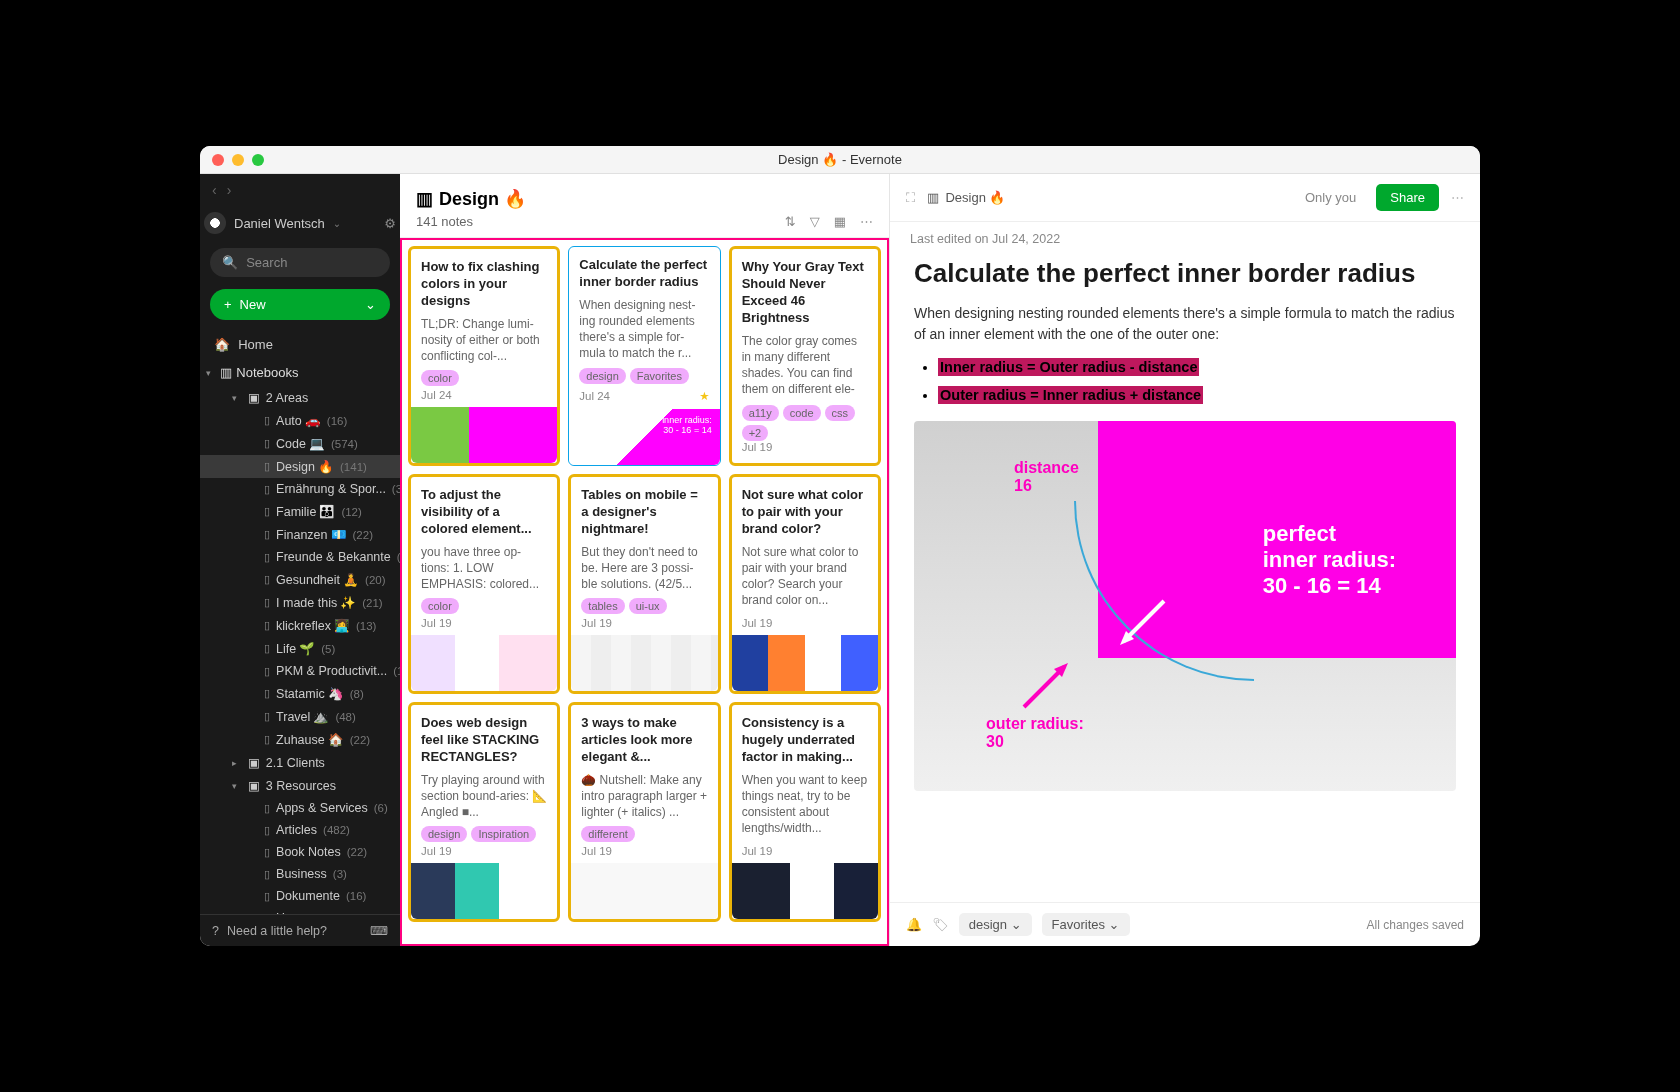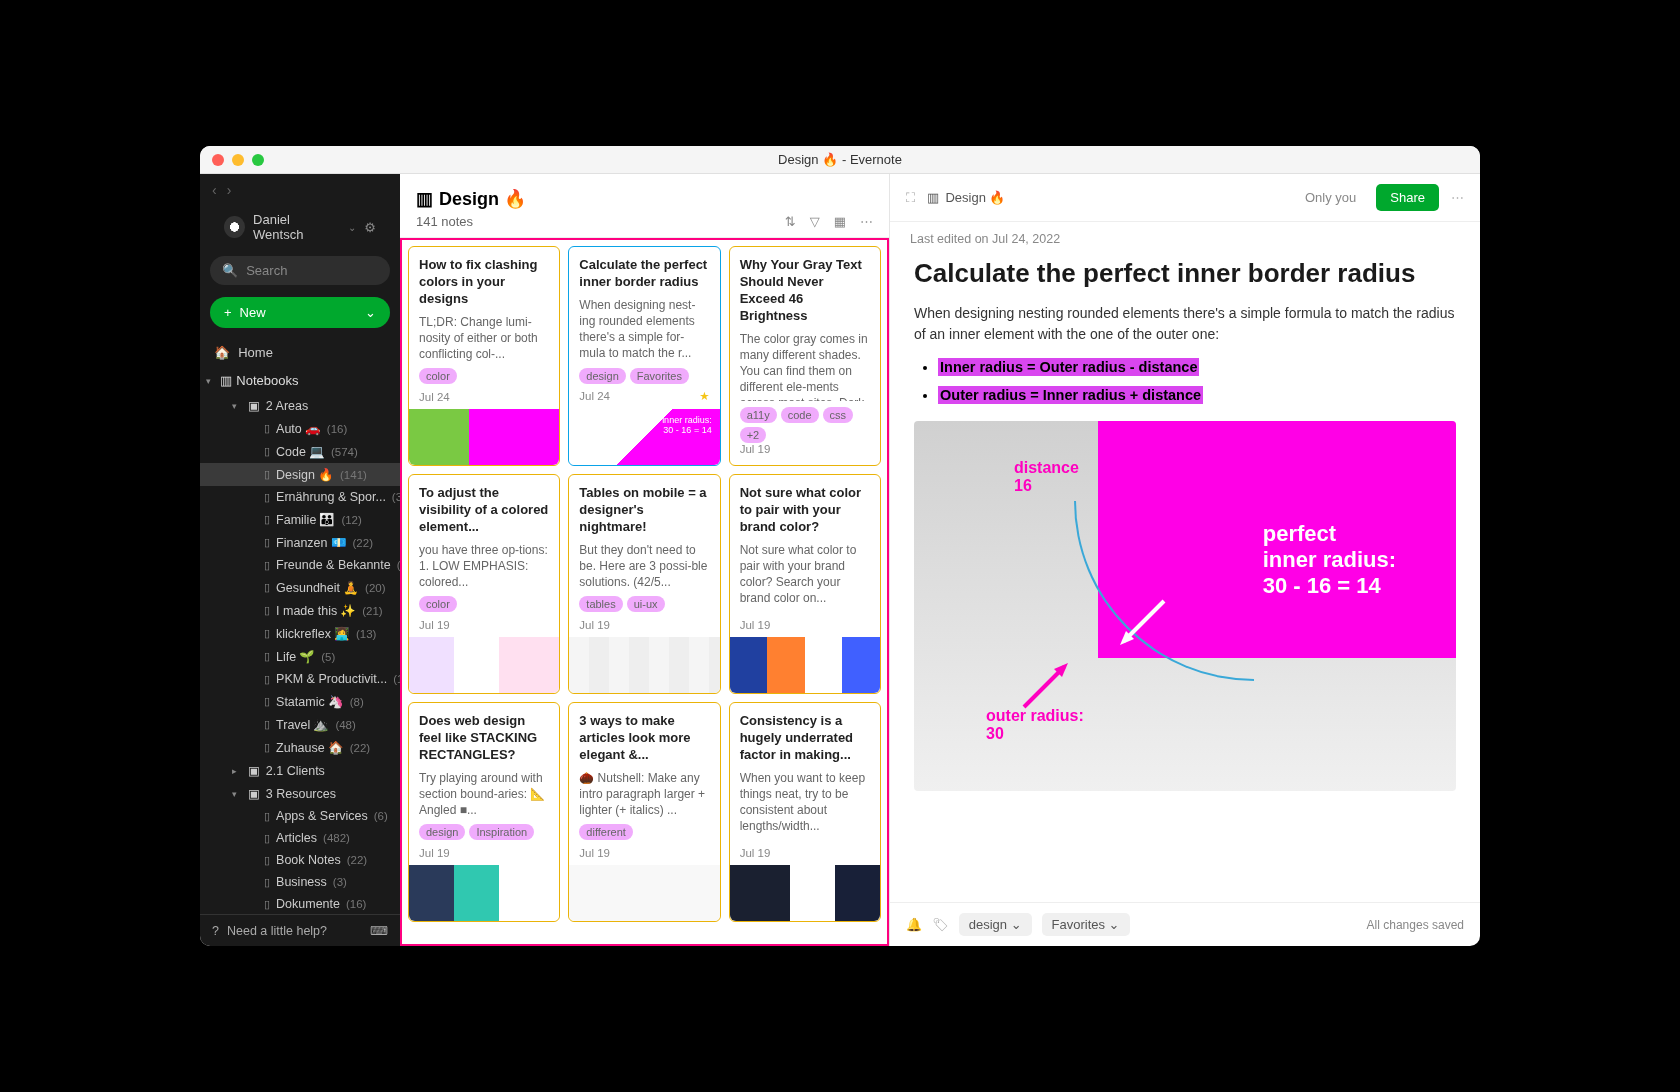--- a/index.html
+++ b/index.html
@@ -11,21 +11,21 @@
 .tl.r { background: #ff5f57; }
 .tl.y { background: #febc2e; }
 .tl.g { background: #28c840; }
 .title { position: absolute; left: 0; right: 0; text-align: center; font-size: 13px; color: #333; font-weight: 500; pointer-events: none; }
 .body { flex: 1; display: flex; overflow: hidden; }
 
 
 .sidebar { width: 200px; background: #1a1a1a; color: #ccc; display: flex; flex-direction: column; font-size: 13px; }
 .sb-top { padding: 8px 12px; display: flex; align-items: center; gap: 10px; }
 .navarrow { color: #666; font-size: 14px; cursor: pointer; }
-.sb-user { padding: 6px 24px; display: flex; align-items: center; gap: 8px; }
+.sb-user { padding: 6px 4px; display: flex; align-items: center; gap: 8px; }
 .avatar { width: 22px; height: 22px; border-radius: 50%; background: radial-gradient(circle,#fff 30%,#333 31%); }
 .gear { margin-left: auto; color: #888; }
 .search { margin: 8px 10px; background: #2e2e2e; border-radius: 16px; padding: 7px 12px; display: flex; align-items: center; gap: 8px; color: #888; }
 .newbtn { margin: 4px 10px 10px; background: #00a82d; color: #fff; border-radius: 18px; padding: 8px 14px; display: flex; align-items: center; gap: 8px; font-weight: 500; }
 .newbtn .chev { margin-left: auto; }
 .sb-item { padding: 7px 14px; display: flex; align-items: center; gap: 8px; cursor: pointer; }
 .sb-section { padding: 6px 8px 6px 6px; display: flex; align-items: center; gap: 4px; color: #ddd; cursor: pointer; }
 .tree { flex: 1; overflow-y: auto; }
 .tree-item { padding: 4px 8px 4px 30px; display: flex; align-items: center; gap: 6px; font-size: 12.5px; cursor: pointer; white-space: nowrap; }
 .tree-item.l2 { padding-left: 48px; }
@@ -37,21 +37,21 @@
 .caret { font-size: 9px; color: #888; width: 10px; display: inline-block; }
 
 
 .list { width: 490px; border-right: 1px solid #e5e5e5; display: flex; flex-direction: column; }
 .list-head { padding: 14px 16px 8px; border-bottom: 1px solid #eee; }
 .list-title { font-size: 18px; font-weight: 600; display: flex; align-items: center; gap: 6px; }
 .list-sub { display: flex; align-items: center; margin-top: 4px; font-size: 13px; color: #666; }
 .list-tools { margin-left: auto; display: flex; gap: 14px; color: #888; }
 .cards-wrap { flex: 1; overflow-y: auto; padding: 6px; border: 2px solid #ff0080; }
 .cards { display: grid; grid-template-columns: repeat(3, 1fr); gap: 8px; }
-.card { border: 1px solid #eab308; border-radius: 6px; padding: 10px; font-size: 12px; display: flex; flex-direction: column; height: 220px; cursor: pointer; }
+.card { border: 3px solid #eab308; border-radius: 6px; padding: 10px; font-size: 12px; display: flex; flex-direction: column; height: 220px; cursor: pointer; }
 .card.selected { border: 1.5px solid #0aa3e8; }
 .card-title { font-weight: 600; font-size: 13px; color: #222; margin-bottom: 6px; line-height: 1.3; }
 .card-snip { color: #666; line-height: 1.35; flex: 0 1 auto; overflow: hidden; }
 .tags { margin-top: 6px; display: flex; gap: 4px; flex-wrap: wrap; }
 .tag { background: #f0abfc; color: #666; padding: 2px 7px; border-radius: 10px; font-size: 11px; }
 .card-date { margin-top: auto; color: #888; font-size: 11.5px; display: flex; align-items: center; }
 .star { color: #f5c518; margin-left: auto; }
 .thumb { height: 56px; margin: 6px -10px -10px; border-radius: 0 0 6px 6px; }
 .thumb.t1 { background: linear-gradient(90deg,#7ac943 40%,#ff00ff 40%); }
 .thumb.t2 { background: linear-gradient(135deg,#fff 50%,#ff00ff 50%); position: relative; }
@@ -68,28 +68,28 @@
 .detail-bar { padding: 10px 16px; display: flex; align-items: center; gap: 12px; border-bottom: 1px solid #eee; font-size: 13px; }
 .crumb { color: #555; display: flex; align-items: center; gap: 6px; }
 .share { background: #00a82d; color: #fff; padding: 6px 14px; border-radius: 5px; font-weight: 500; margin-left: 8px; }
 .only { color: #888; margin-left: auto; }
 .edited { padding: 10px 20px 0; color: #888; font-size: 12.5px; }
 .doc { padding: 12px 24px; overflow-y: auto; flex: 1; }
 .doc h1 { font-size: 26px; font-weight: 700; color: #1a1a1a; margin-bottom: 14px; }
 .doc p { font-size: 14px; color: #333; line-height: 1.5; margin-bottom: 14px; }
 .doc ul { padding-left: 24px; margin-bottom: 18px; }
 .doc li { font-size: 14.5px; margin-bottom: 12px; }
-.hl { background: #d946ef; padding: 1px 2px; font-weight: 600; }
+.hl { background: #be185d; padding: 1px 2px; font-weight: 600; }
 .diagram { background: linear-gradient(180deg,#d0d0d0,#f0f0f0); height: 370px; border-radius: 4px; position: relative; overflow: hidden; }
 .diag-inner { position: absolute; right: 0; top: 0; width: 66%; height: 64%; background: #ff00e6; }
 .diag-txt { position: absolute; color: #fff; font-weight: 600; }
 .diag-txt.d1 { right: 60px; top: 100px; font-size: 22px; text-align: left; }
 .diag-lbl { position: absolute; color: #ff00c0; font-weight: 600; font-size: 16px; }
 .diag-lbl.dist { left: 100px; top: 38px; }
-.diag-lbl.outer { left: 72px; bottom: 48px; }
+.diag-lbl.outer { left: 72px; bottom: 40px; }
 .diag-curve { position: absolute; left: 160px; top: 80px; width: 180px; height: 180px; border-left: 2px solid #3aa8d8; border-bottom: 2px solid #3aa8d8; border-bottom-left-radius: 180px; }
 .foot { padding: 10px 16px; border-top: 1px solid #eee; display: flex; align-items: center; gap: 10px; font-size: 13px; }
 .foot-tag { background: #f0f0f0; padding: 4px 10px; border-radius: 5px; color: #555; }
 .saved { margin-left: auto; color: #888; font-size: 12px; }
 .iconbtn { color: #aaa; cursor: pointer; }
 </style>
 </head>
 <body>
 
 <div class="window">

